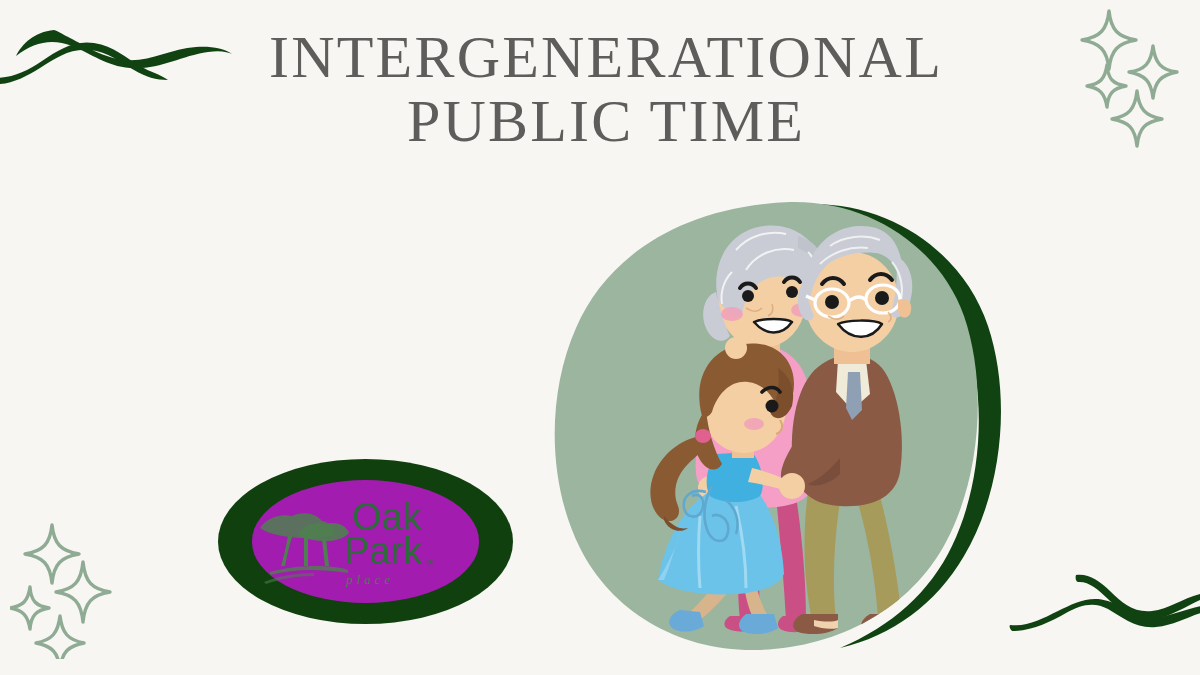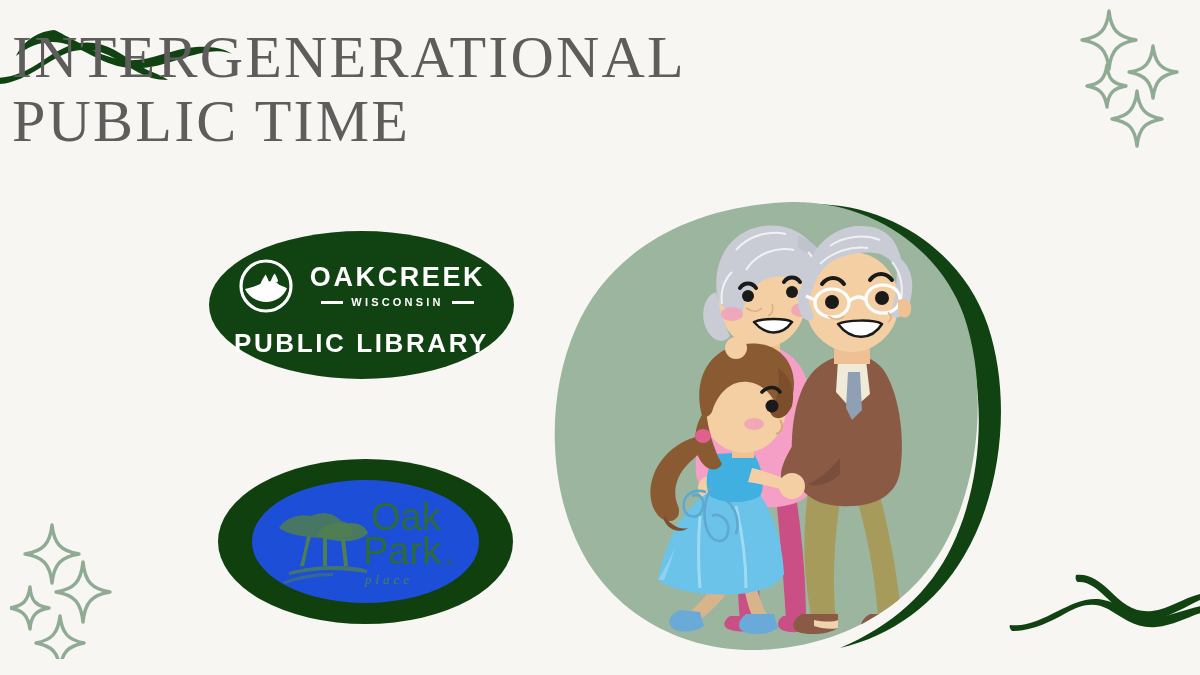--- a/index.html
+++ b/index.html
@@ -29,20 +29,21 @@
   #wave-bottom-right { right: -8px; bottom: 20px; }
   #sparkles-top-right { right: 18px; top: 8px; }
   #sparkles-bottom-left { left: 10px; bottom: 12px; }
 
   
   #title-block {
     position: absolute;
     left: 12px;
     right: 0;
     top: 26px;
+    text-align: center;
   }
   #title-block .line {
     font-family: "Liberation Serif", "DejaVu Serif", serif;
     font-size: 60px;
     line-height: 1.06;
     letter-spacing: 2.2px;
     color: #5e5d5c;
     white-space: nowrap;
   }
 
@@ -123,24 +124,23 @@
     border-radius: 50%;
     background: #11400f;
   }
   #op-inner {
     position: absolute;
     left: 11.5%;
     top: 13%;
     right: 11.5%;
     bottom: 13%;
     border-radius: 50%;
-    background: #1d4ed8;
+    background: #a21caf;
     display: flex;
     align-items: center;
-    justify-content: center;
   }
   #op-art { width: 190px; height: 96px; }
 
   
   #illustration {
     position: absolute;
     left: 540px;
     top: 196px;
     width: 480px;
     height: 462px;
@@ -186,43 +186,20 @@
         <path d="M50 117 C 52 134 58 141 74 144 C 58 147 52 153 50 170 C 48 153 42 147 26 144 C 42 141 48 134 50 117 Z"></path>
       </g>
     </svg>
   </div>
 
   <div id="title-block">
     <div class="line">INTERGENERATIONAL</div>
     <div class="line">PUBLIC TIME</div>
   </div>
 
-  <div id="oakcreek-logo">
-    <div id="oc-top-row">
-      <span id="oc-mark">
-        <svg viewBox="0 0 56 56" width="56" height="56" aria-hidden="true">
-          <circle cx="28" cy="28" r="25" fill="none" stroke="#ffffff" stroke-width="3.2"></circle>
-          <path d="M7 31 C 12 30 16 28.6 20 27 C 23 25.6 25 24 27.5 21.5 C 29 23.2 31 24.6 33.6 22.6
-                   C 35 24 36.6 24.6 38.4 24.2 C 40 26 42 27.4 44.6 28.2 C 46.6 28.8 48 29.6 49 30.6
-                   C 45.6 38.4 37.6 44 28 44 C 18.4 44 10.4 38.4 7 31 Z" fill="#ffffff"></path>
-          <path d="M22 27.5 C 23.6 22.5 25.6 19 27.6 16.4 C 29 19 30.2 21.4 31 24.4 C 29.6 25.4 28 26.4 26 27.2 Z" fill="#ffffff"></path>
-          <path d="M32.4 24 C 33.6 20.4 35 17.8 36.6 15.6 C 38.2 18 39.4 20.6 40.2 23.6 C 38.4 24.6 36.2 24.9 34 24.6 Z" fill="#ffffff"></path>
-        </svg>
-      </span>
-      <span id="oc-wordmark">
-        <span id="oc-name">OAKCREEK</span>
-        <span id="oc-state-row">
-          <i class="rule"></i>
-          <span id="oc-state">WISCONSIN</span>
-          <i class="rule"></i>
-        </span>
-      </span>
-    </div>
-    <div id="oc-sub">PUBLIC LIBRARY</div>
-  </div>
 
   <div id="oakpark-logo">
     <div id="op-ring"></div>
     <div id="op-inner">
       <svg id="op-art" viewBox="0 0 190 96" aria-hidden="true">
 
         <g fill="#4f7f50">
           <path d="M8 34 C 14 24 28 19 40 22 C 50 17 64 19 70 27 C 78 28 83 34 81 41 C 72 44 60 45 48 44 C 34 43 18 41 8 34 Z" opacity="0.85"></path>
           <path d="M46 40 C 52 31 64 27 74 30 C 84 27 94 31 97 39 C 92 45 80 48 68 47 C 58 46 50 44 46 40 Z" opacity="0.9"></path>
           <path d="M36 42 C 34 52 32 62 29 72 L 33 72 C 35 62 37 52 40 43 Z"></path>

